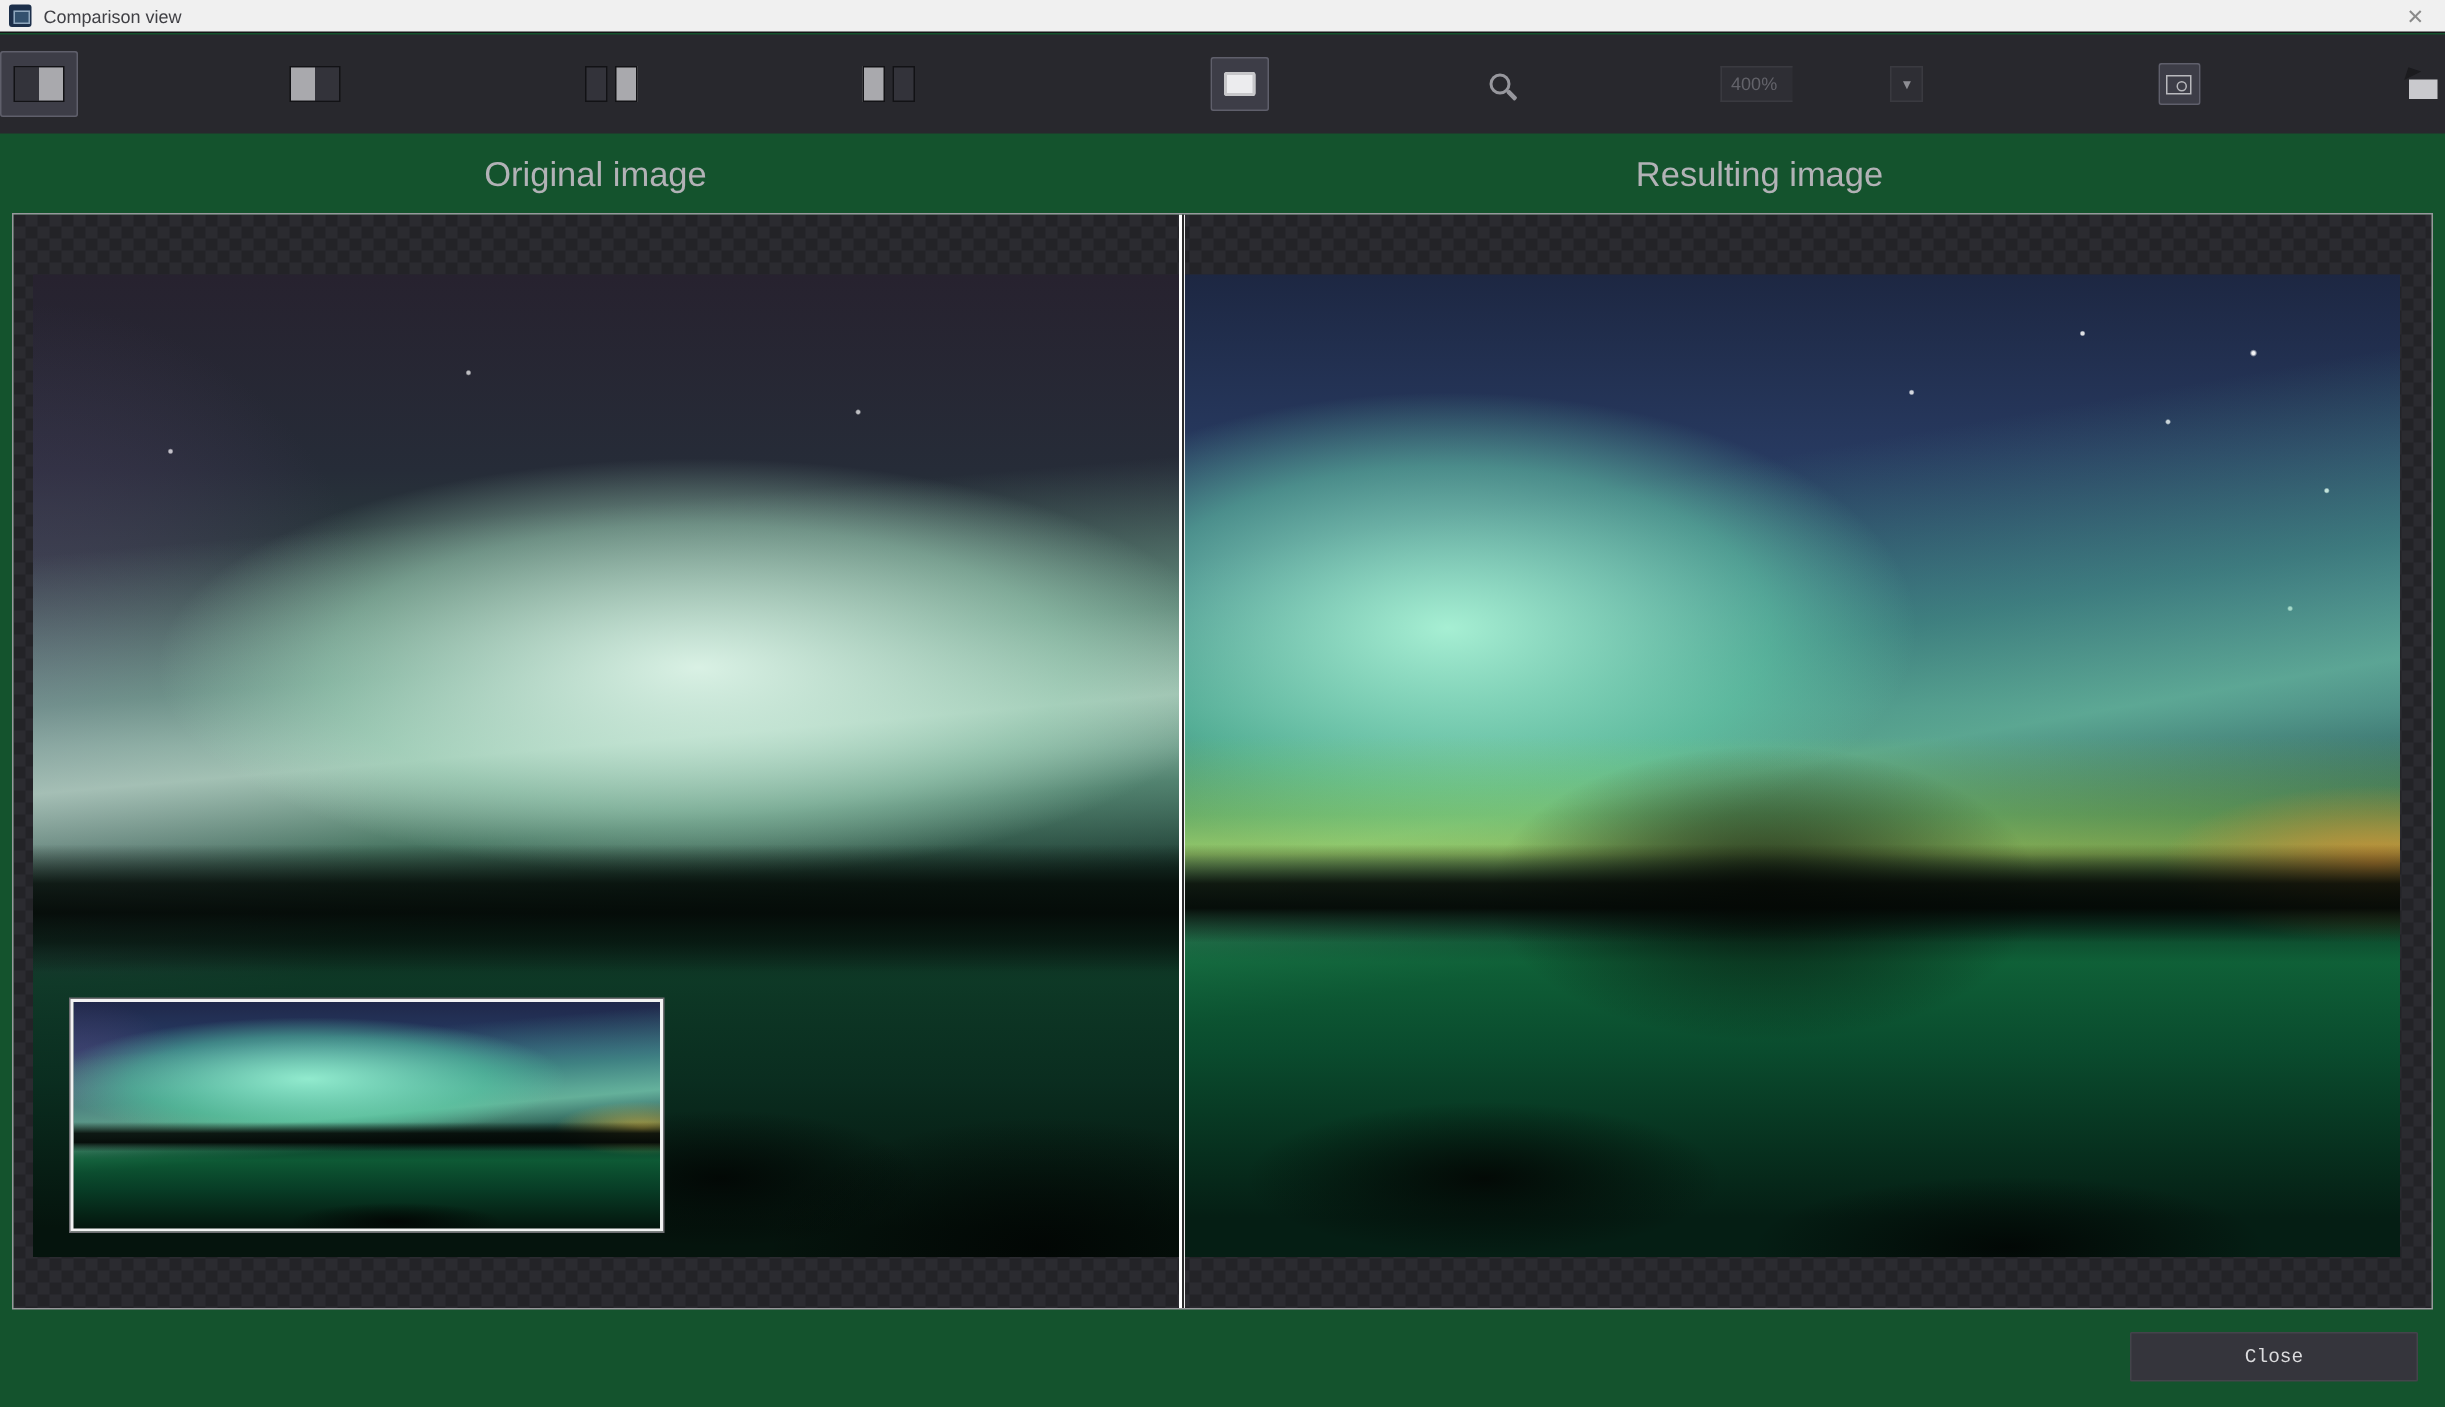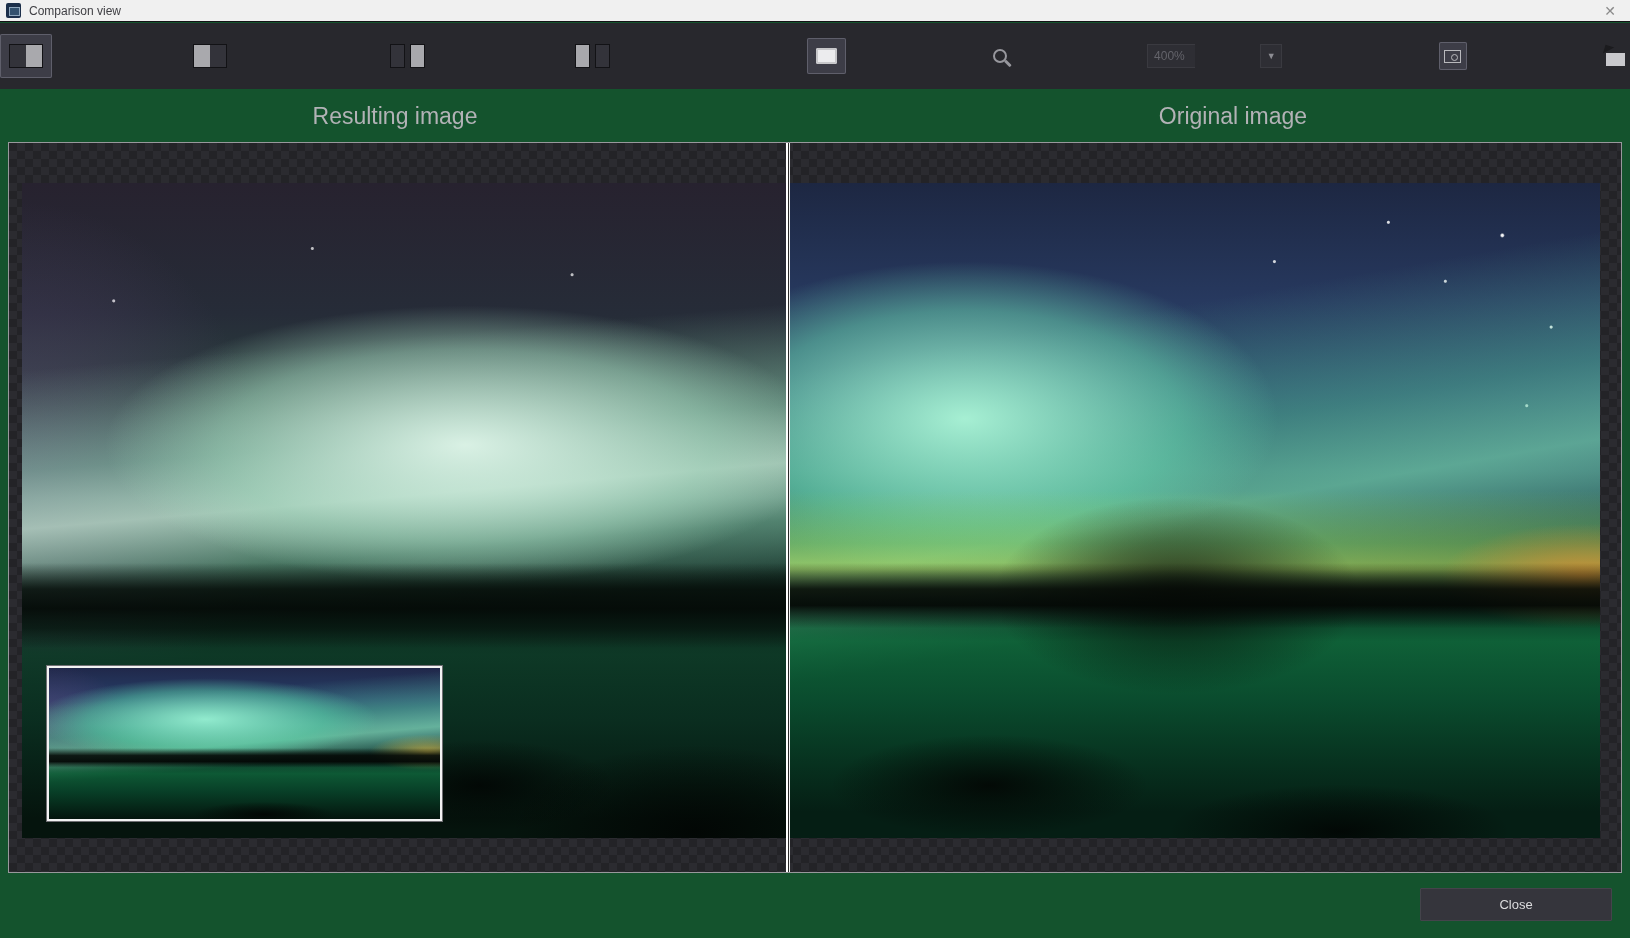--- a/index.html
+++ b/index.html
@@ -126,21 +126,21 @@
         radial-gradient(ellipse 20% 16% at 97% 56%, rgba(210,180,70,.8), rgba(210,180,70,0) 75%),
         radial-gradient(ellipse 55% 34% at 40% 34%, rgba(150,240,210,.95), rgba(90,210,170,.5) 55%, rgba(90,210,170,0) 80%),
         linear-gradient(175deg, rgba(0,0,0,0) 20%, rgba(90,200,160,.45) 38%, rgba(140,235,190,.6) 50%, rgba(0,0,0,0) 62%),
         radial-gradient(ellipse 30% 60% at 0% 40%, rgba(100,70,120,.6), rgba(100,70,120,0) 70%),
         linear-gradient(180deg, #20284a 0%, #27406a 22%, #2b5a6a 38%, #1e4a40 56%, #093020 72%, #04130c 100%);
   }
 
   
   .footer-close { position:absolute; top:888px; right:18px; width:192px; height:33px;
       background:#35353c; border:1px solid #44444b; color:#dcdcde; font-size:13px;
-      font-family:Liberation Sans, sans-serif; display:flex; align-items:center;
+      font-family:Liberation Mono, monospace; display:flex; align-items:center;
       justify-content:center; border-radius:1px; }
 </style>
 </head>
 <body>
 
 <div class="window">
 
   <div class="titlebar">
     <span class="app-icon"></span>
     <span class="title-text">Comparison view</span>
@@ -203,22 +203,22 @@
     <div class="tb-btn small selected">
       <span class="fit-icon"></span>
     </div>
     <div class="gap4"></div>
     <div class="tb-btn small">
       <span class="pan-icon"></span>
     </div>
   </div>
 
   <div class="labels">
+    <div class="label-half left">Original image</div>
     <div class="label-half right">Resulting image</div>
-    <div class="label-half left">Original image</div>
   </div>
 
   <div class="viewport">
     <div class="photo">
       <div class="half original"></div>
       <div class="half resulting"></div>
     </div>
     <div class="split-divider"></div>
     <div class="navigator"></div>
   </div>

